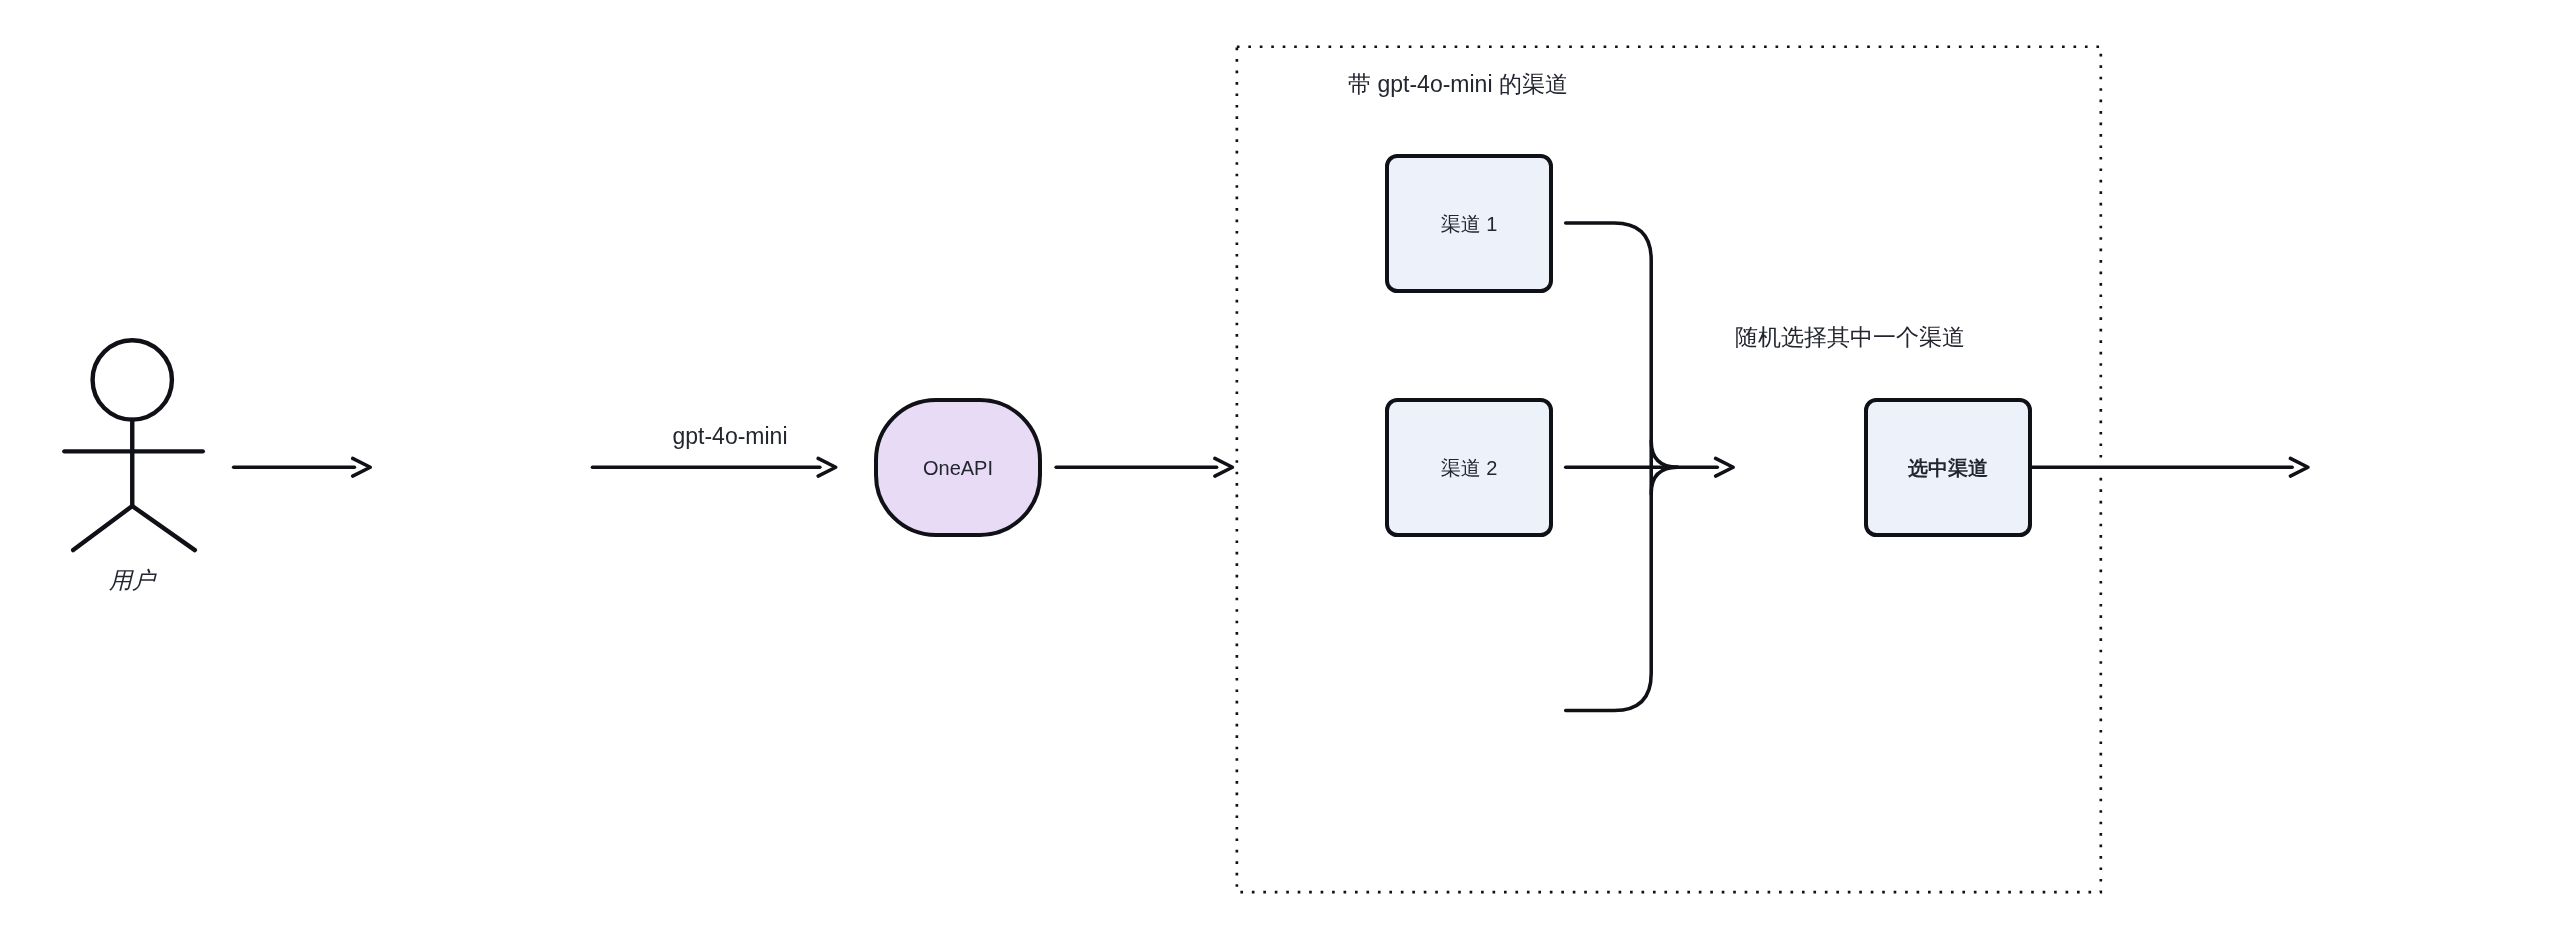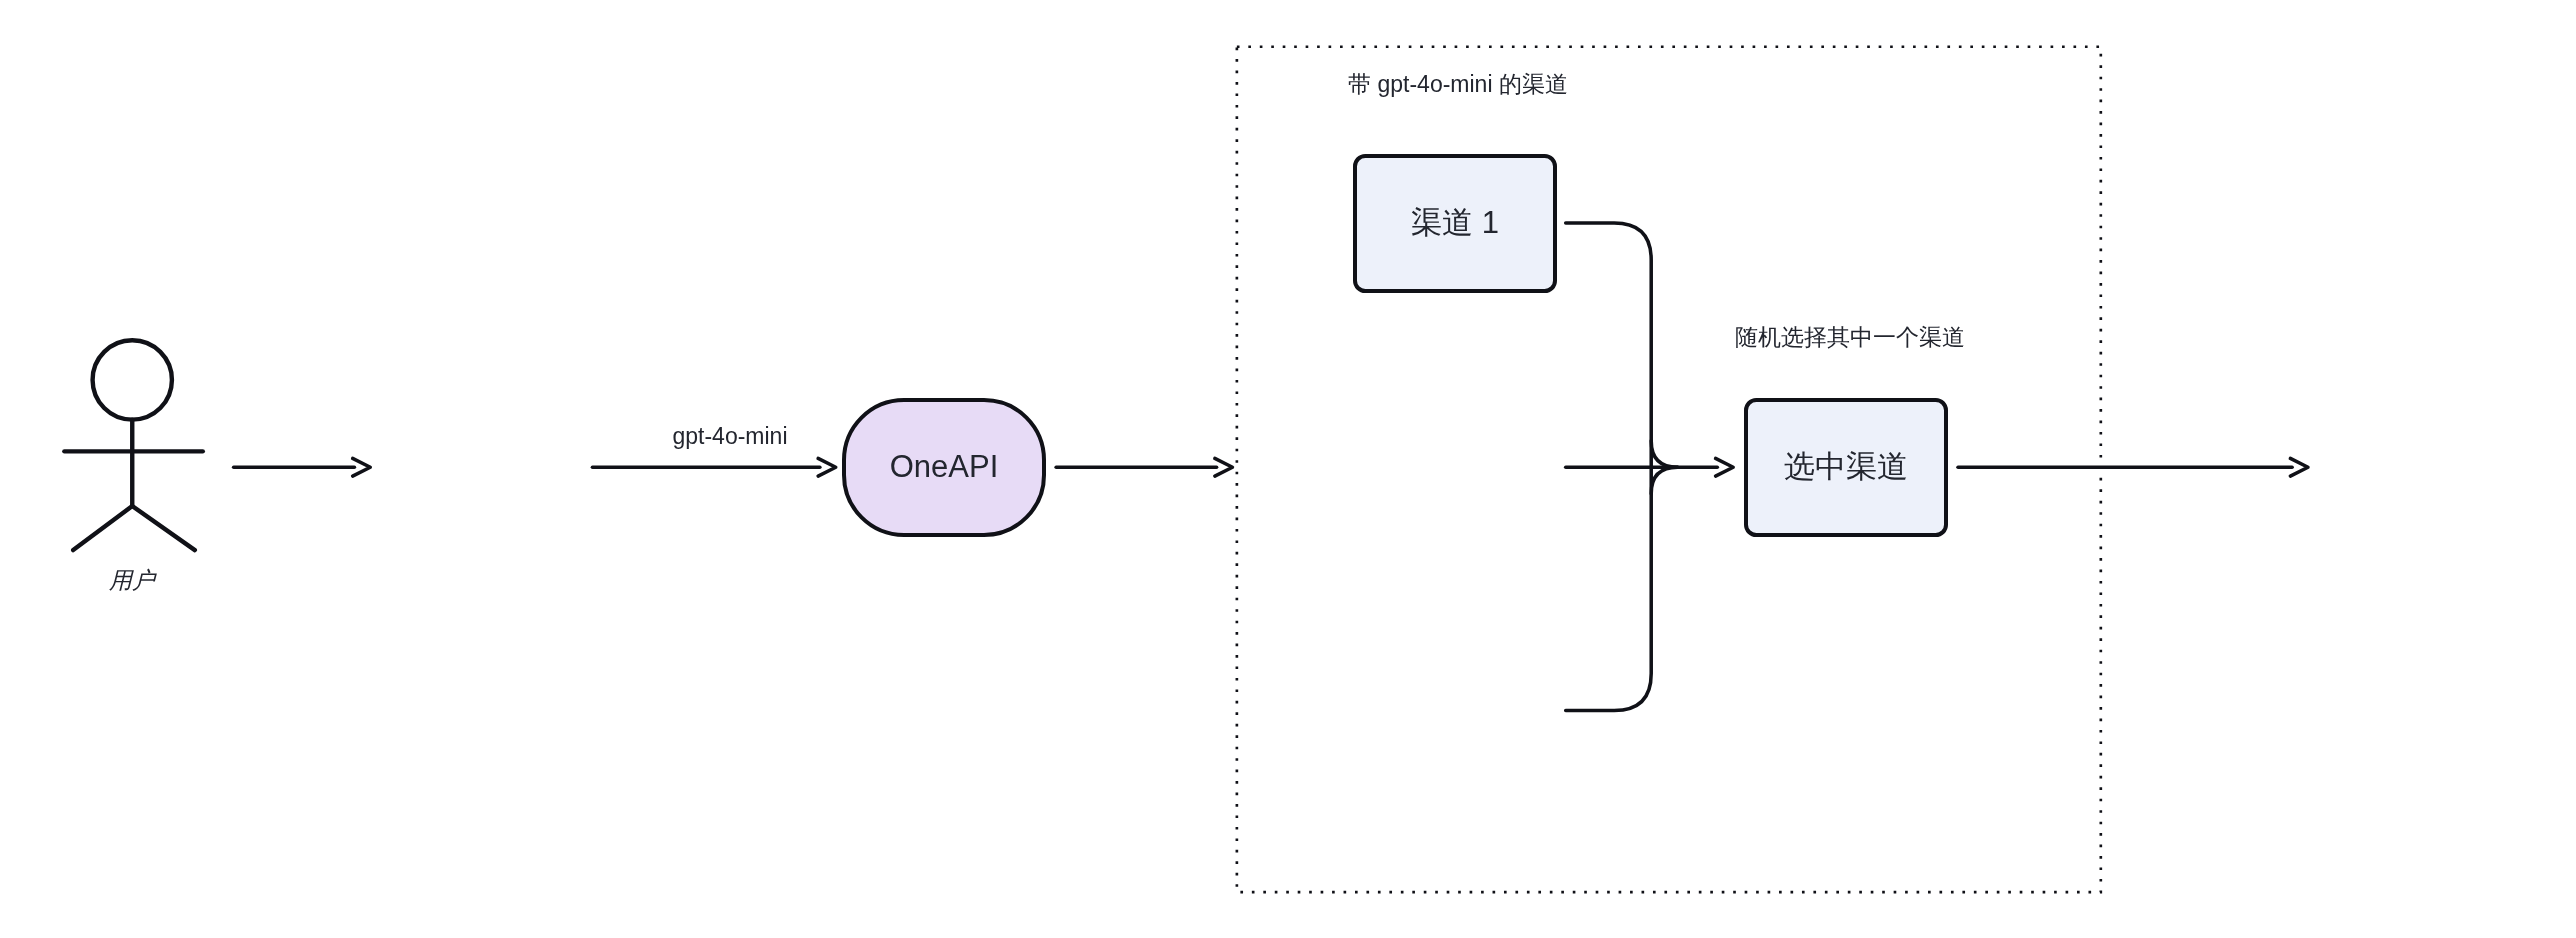--- a/index.html
+++ b/index.html
@@ -10,24 +10,24 @@
   .canvas{
     position:relative; width:2576px; height:938px; background:var(--bg);
     font-family:"Liberation Sans","DejaVu Sans",sans-serif; color:var(--text);
     overflow:hidden;
   }
   .layer{position:absolute;left:0;top:0;width:100%;height:100%;}
   .edge{stroke:var(--line);stroke-width:4;fill:none;stroke-linecap:round;stroke-linejoin:round;}
   .actor-line{stroke:var(--line);stroke-width:5;fill:none;stroke-linecap:round;}
   .subgraph-border{stroke:var(--line);stroke-width:3;fill:none;stroke-dasharray:3 10;}
   .node{
-    position:absolute; box-sizing:border-box; width:204px; height:139px;
+    position:absolute; box-sizing:border-box; width:168px; height:139px;
     border:4.4px solid var(--line); display:flex; align-items:center; justify-content:center;
-    text-align:center; font-size:31px; line-height:1.5; color:var(--text);
-    white-space:pre-line; padding:0 12.3px;
+    text-align:center; font-size:20px; line-height:1.5; color:var(--text);
+    white-space:pre-line; padding:0 12.3px;margin-left:32px;
   }
   .rect{background:var(--rect_fill); border-radius:12.3px;}
   .stadium{background:var(--stadium_fill); border-radius:62px;}
   .diagram-label{
     position:absolute; transform:translate(-50%,-50%); font-size:23px;
     white-space:nowrap; color:var(--text);
   }
 </style>
 </head>
 <body>
@@ -61,23 +61,24 @@
     <path class="edge" d="M1776,530 H1948" marker-end="url(#arrow)"></path>
 
     <path class="edge" d="M2221,530 H2600" marker-end="url(#arrow)"></path>
   </svg>
 
 
   <div class="node stadium" style="left:842px;top:398px;">OneAPI</div>
 
   <div class="node rect" style="left:1353px;top:154px;">渠道 1</div>
 
+  <div class="node rect" style="left:1353px;top:398px;">渠道 2</div>
 
 
-  <div class="node rect" style="left:1744px;top:398px;">选中渠道</div>
+  <div class="node rect" style="left:1832px;top:398px;font-weight:bold;">选中渠道</div>
 
 
   <div class="diagram-label" style="left:132px;top:580px;font-style:italic;">用户</div>
 
   <div class="diagram-label" style="left:1458px;top:84px;">带 gpt-4o-mini 的渠道</div>
 
   <div class="diagram-label" style="left:730px;top:436px;">gpt-4o-mini</div>
 
   <div class="diagram-label" style="left:1850px;top:337px;">随机选择其中一个渠道</div>
 

